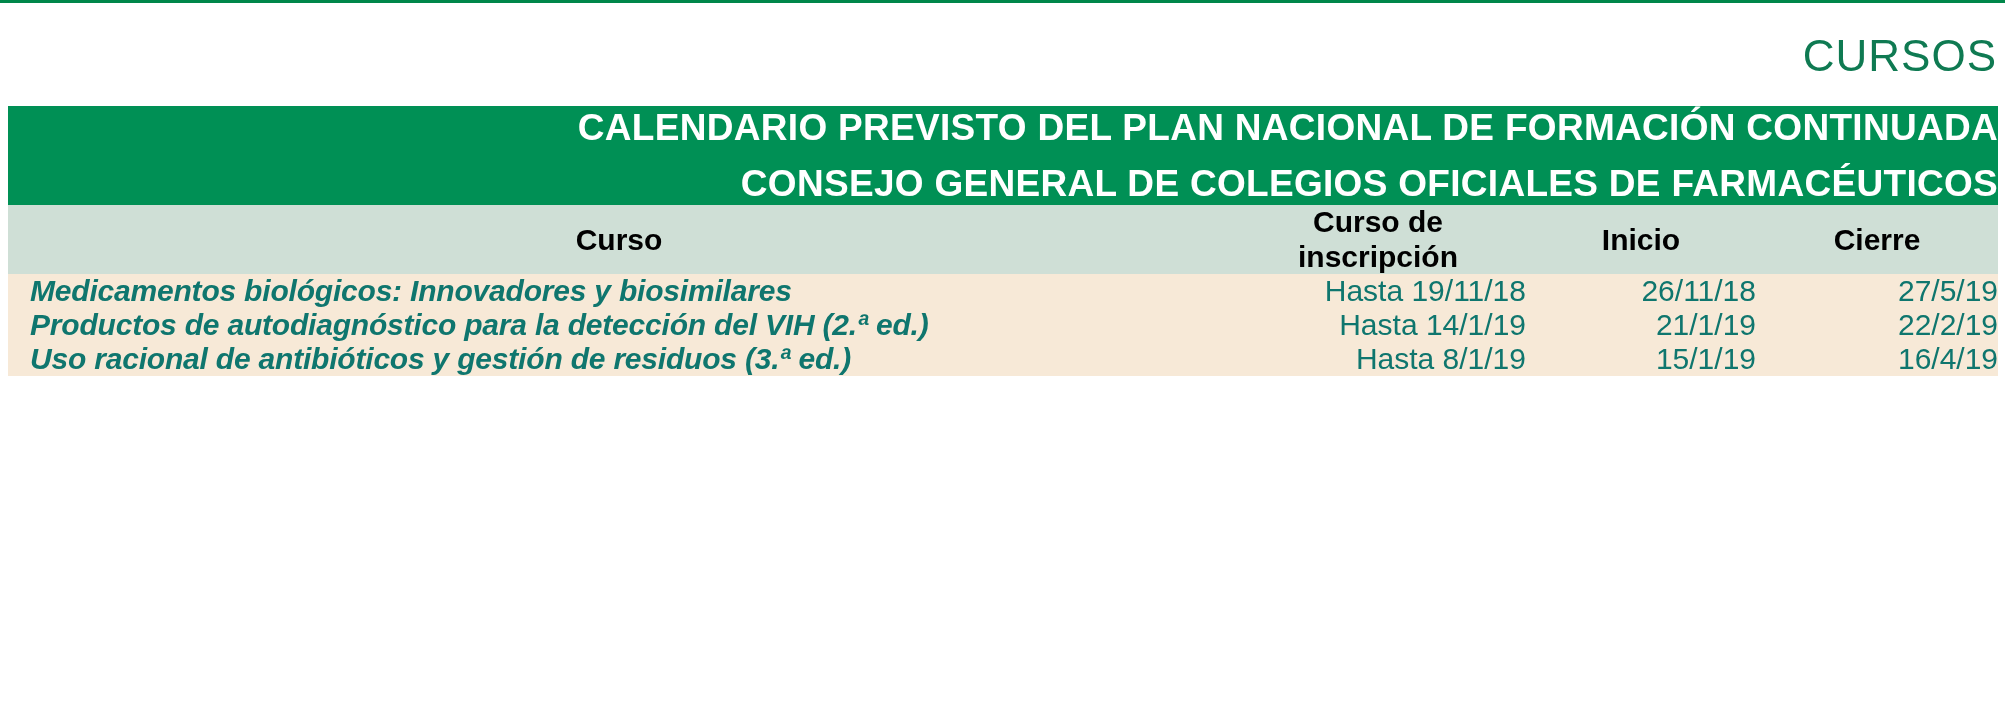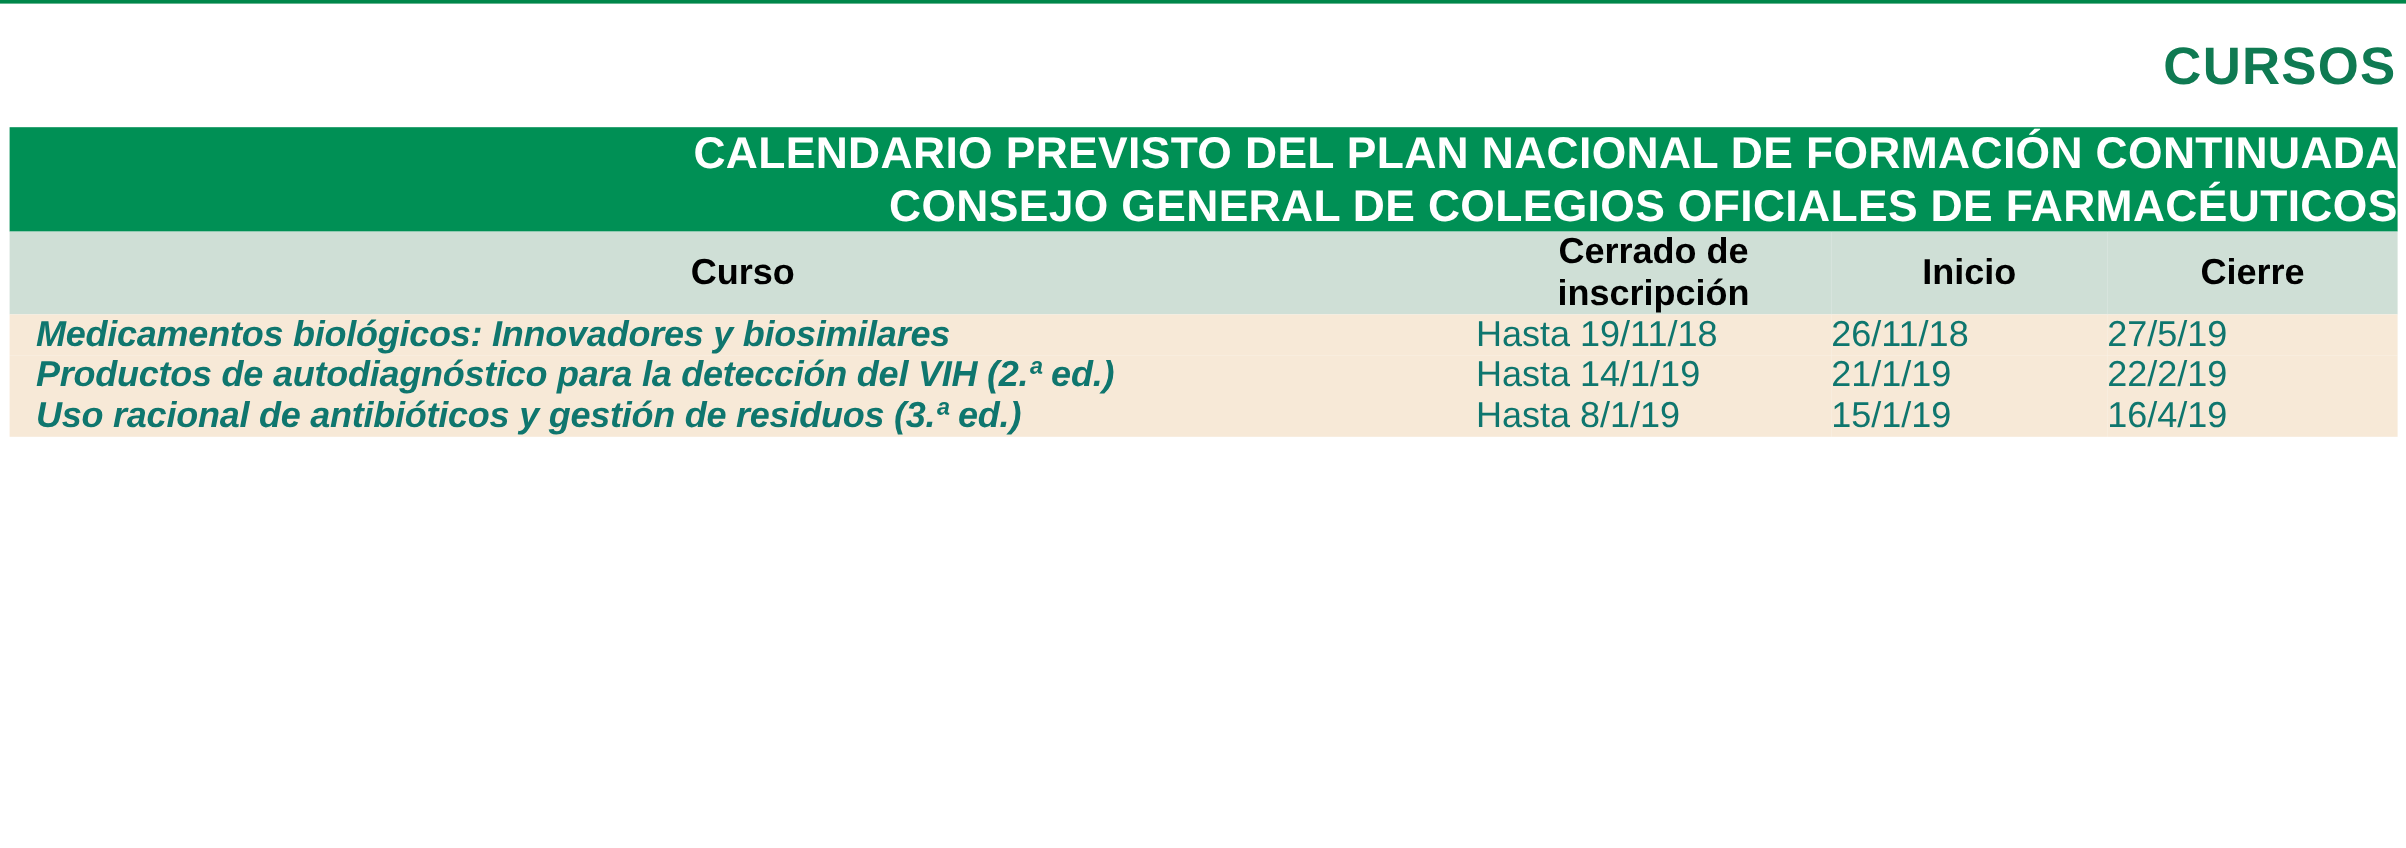--- a/index.html
+++ b/index.html
@@ -28,21 +28,21 @@
     background: #00874a;
   }
   .section-label {
     position: absolute;
     top: 34px;
     right: 8px;
     font-size: 44px;
     letter-spacing: 1px;
     color: #0f7a52;
     font-family: "Liberation Sans", sans-serif;
-    font-weight: 700;
+    font-weight: 400;
     line-height: 1;
   }
   .table-wrap {
     position: absolute;
     top: 106px;
     left: 8px;
     width: 1990px;
   }
   table.cursos {
     border-collapse: collapse;
@@ -60,20 +60,21 @@
     font-weight: bold;
     font-style: normal;
     font-size: 37px;
     line-height: 1.18;
     letter-spacing: 0.3px;
     padding: 20px 10px 22px 10px;
     font-family: "Liberation Sans", sans-serif;
   }
   .title-cell .line2 {
     display: block;
+    margin-top: 12px;
   }
   .head-cell {
     background: #cfdfd6;
     color: #000000;
     text-align: center;
     font-weight: bold;
     font-size: 30px;
     line-height: 1.15;
     padding: 16px 6px 16px 6px;
     border-right: 3px solid #ffffff;
@@ -93,21 +94,21 @@
   }
   .body-row td:last-child { border-right: 0; }
   .c-curso {
     font-weight: bold;
     font-style: italic;
     text-align: left;
     padding-left: 22px !important;
     letter-spacing: -0.2px;
   }
   .c-plazo, .c-inicio, .c-cierre {
-    text-align: left;
+    text-align: right;
     font-weight: normal;
     font-style: normal;
   }
   .col-curso  { width: 1222px; }
   .col-plazo  { width: 296px; }
   .col-inicio { width: 230px; }
   .col-cierre { width: 242px; }
 </style>
 </head>
 <body>
@@ -129,21 +130,21 @@
       <thead>
         <tr>
           <td class="title-cell" colspan="4">
             <span>CALENDARIO PREVISTO DEL PLAN NACIONAL DE FORMACIÓN CONTINUADA</span>
             <span class="line2">CONSEJO GENERAL DE COLEGIOS OFICIALES DE FARMACÉUTICOS</span>
           </td>
         </tr>
         <tr>
           <th class="head-cell">Curso</th>
           <th class="head-cell">
-            <span class="hl">Cerrado de</span>
+            <span class="hl">Curso de</span>
             <span class="hl">inscripción</span>
           </th>
           <th class="head-cell">Inicio</th>
           <th class="head-cell">Cierre</th>
         </tr>
       </thead>
       <tbody>
         <tr class="body-row">
           <td class="c-curso">Medicamentos biológicos: Innovadores y biosimilares</td>
           <td class="c-plazo">Hasta 19/11/18</td>

